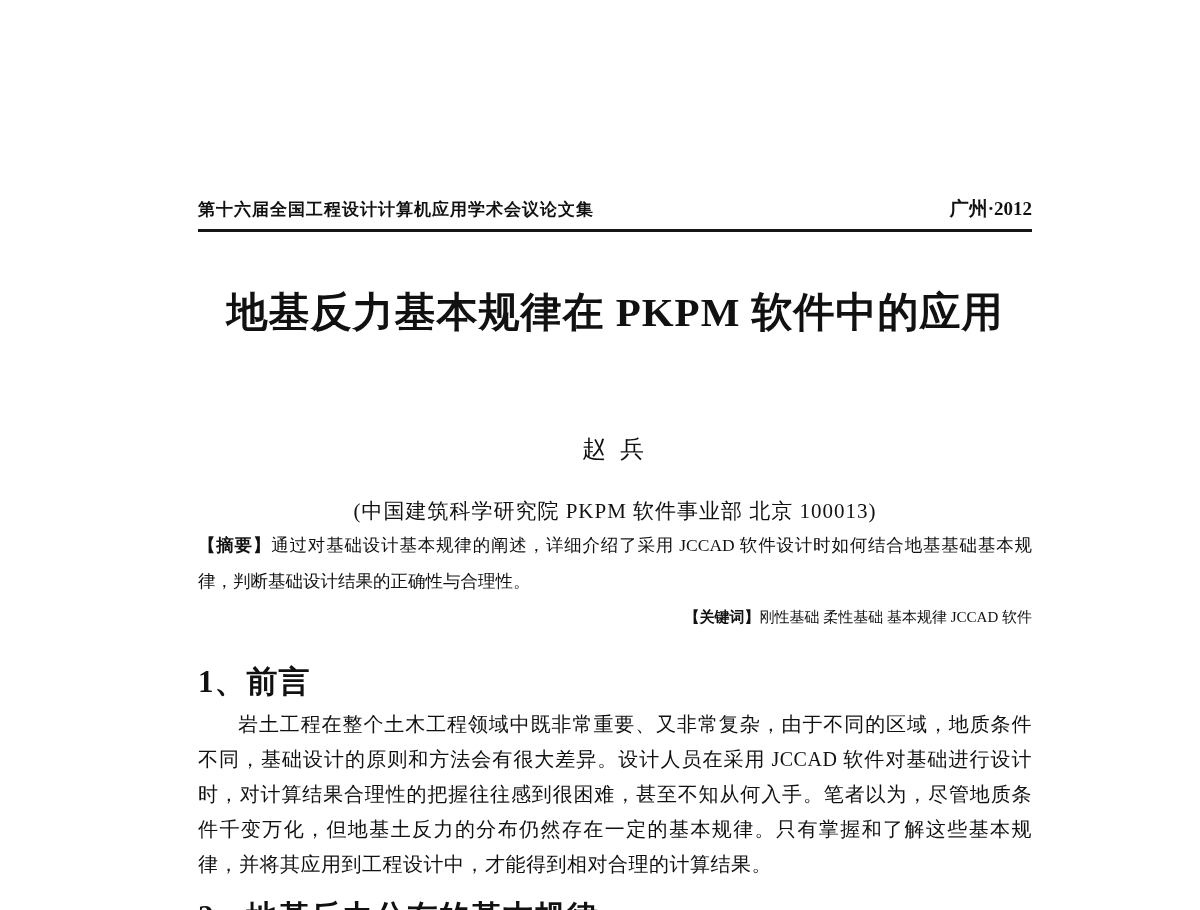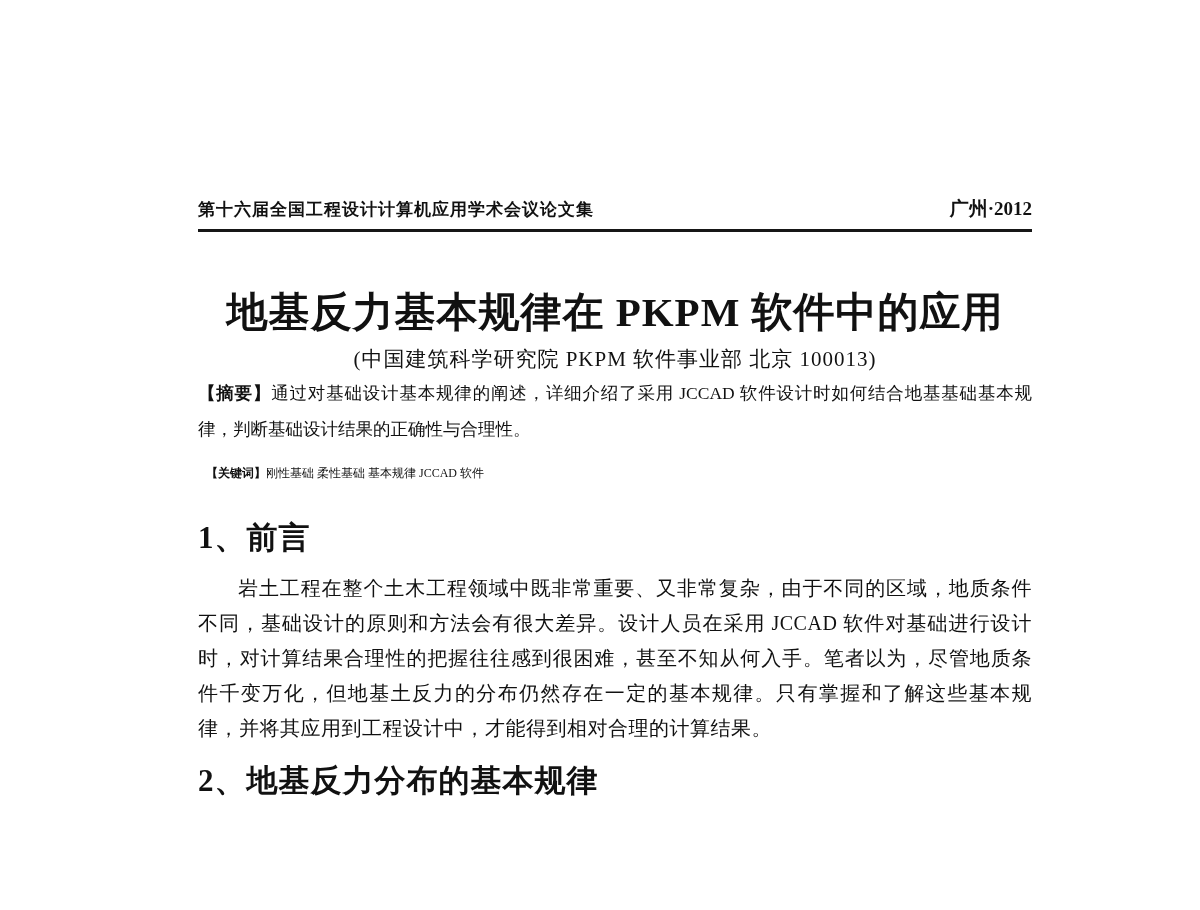--- a/index.html
+++ b/index.html
@@ -56,50 +56,51 @@
     white-space: nowrap;
   }
   .author {
     margin-top: 96px;
     text-align: center;
     font-size: 24px;
     font-weight: 400;
     letter-spacing: 4px;
   }
   .affiliation {
-    margin-top: 8px;
+    margin-top: 32px;
     text-align: center;
     font-size: 21px;
     letter-spacing: 1px;
   }
   
   .abstract {
     margin: 2px 0 0 0;
     font-size: 17.5px;
     line-height: 36px;
     text-align: justify;
   }
   .abstract .label,
   .keywords .label {
     font-weight: 700;
   }
   .keywords {
-    margin: 8px;
-    font-size: 12px;
+    margin: 0;
+    font-size: 15px;
     line-height: 36px;
+    text-align: right;
   }
   
   .section-heading {
     margin: 26px 0 0 0;
     font-size: 31px;
     font-weight: 700;
     letter-spacing: 1px;
   }
   .body-text {
-    margin: 12px 0 0 0;
+    margin: 4px 0 0 0;
     font-size: 20px;
     line-height: 35px;
     text-align: justify;
     text-indent: 2em;
     letter-spacing: 0.5px;
   }
   .section-heading.second {
     margin-top: 14px;
   }
 </style>
@@ -110,20 +111,21 @@
 
   <div class="header-row">
     <span class="header-left">第十六届全国工程设计计算机应用学术会议论文集</span>
     <span class="header-right">广州·2012</span>
   </div>
 
   <hr class="header-rule">
 
   <h1 class="title">地基反力基本规律在 PKPM 软件中的应用</h1>
 
+  <div class="author">赵 兵</div>
 
   <div class="affiliation">(中国建筑科学研究院 PKPM 软件事业部 北京 100013)</div>
 
   <p class="abstract">
     <span class="label">【摘要】</span><span>通过对基础设计基本规律的阐述，详细介绍了采用 JCCAD 软件设计时如何结合地基基础基本规律，判断基础设计结果的正确性与合理性。</span>
   </p>
 
   <p class="keywords">
     <span class="label">【关键词】</span><span>刚性基础 柔性基础 基本规律 JCCAD 软件</span>
   </p>

